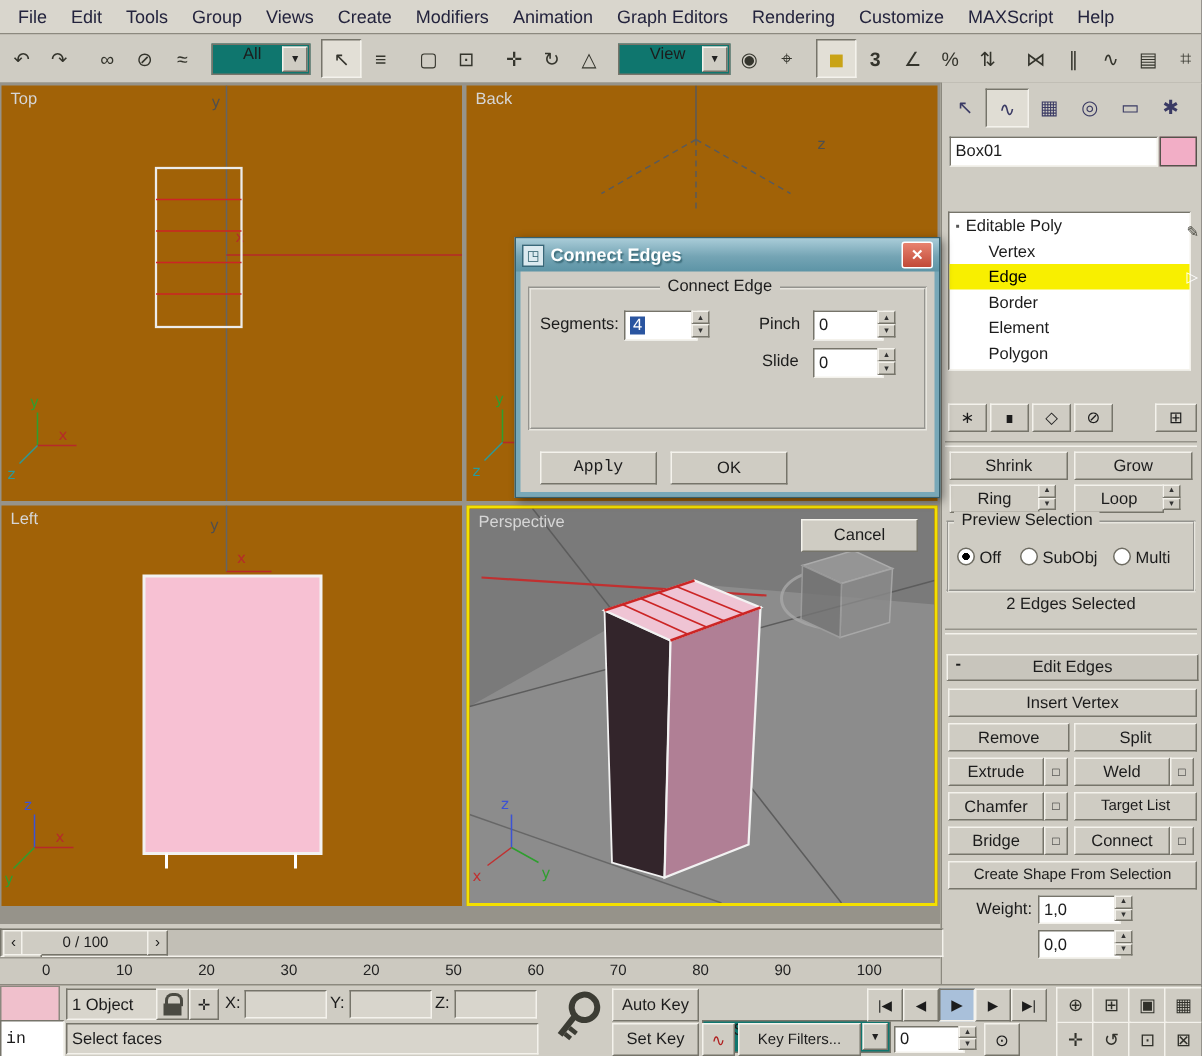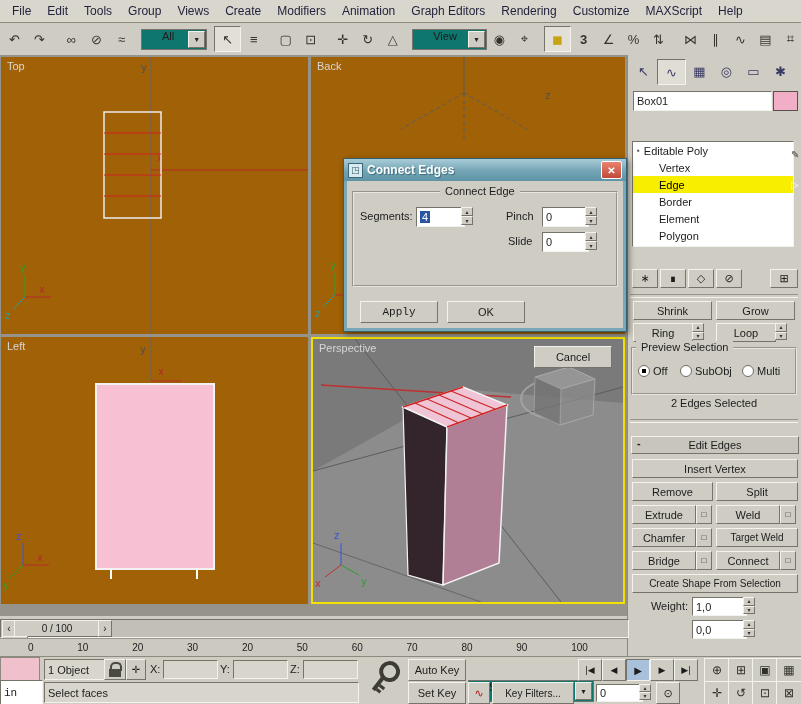--- a/index.html
+++ b/index.html
@@ -368,21 +368,21 @@
     <div class="pbtn abs" style="left:4px;top:427px;width:79px;">Remove</div>
     <div class="pbtn abs" style="left:88px;top:427px;width:80px;">Split</div>
 
     <div class="pbtn abs" style="left:4px;top:450px;width:62px;">Extrude</div>
     <div class="sbox abs" style="left:68px;top:450px;width:14px;">□</div>
     <div class="pbtn abs" style="left:88px;top:450px;width:62px;">Weld</div>
     <div class="sbox abs" style="left:152px;top:450px;width:14px;">□</div>
 
     <div class="pbtn abs" style="left:4px;top:473px;width:62px;">Chamfer</div>
     <div class="sbox abs" style="left:68px;top:473px;width:14px;">□</div>
-    <div class="pbtn abs" style="left:88px;top:473px;width:80px;font-size:10px;">Target Weld</div>
+    <div class="pbtn abs" style="left:88px;top:473px;width:80px;font-size:10px;">Target List</div>
 
     <div class="pbtn abs" style="left:4px;top:496px;width:62px;">Bridge</div>
     <div class="sbox abs" style="left:68px;top:496px;width:14px;">□</div>
     <div class="pbtn abs" style="left:88px;top:496px;width:62px;">Connect</div>
     <div class="sbox abs" style="left:152px;top:496px;width:14px;">□</div>
 
     <div class="pbtn abs" style="left:4px;top:519px;width:164px;font-size:10px;">Create Shape From Selection</div>
 
     <span class="abs" style="left:14px;top:545px;width:46px;text-align:right;display:inline-block;">Weight:</span>
     <div class="sunken abs" style="left:64px;top:542px;width:50px;height:17px;">

